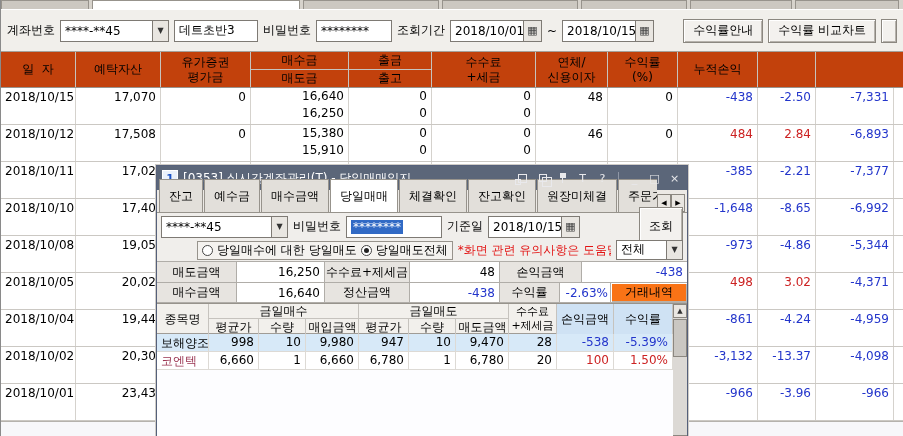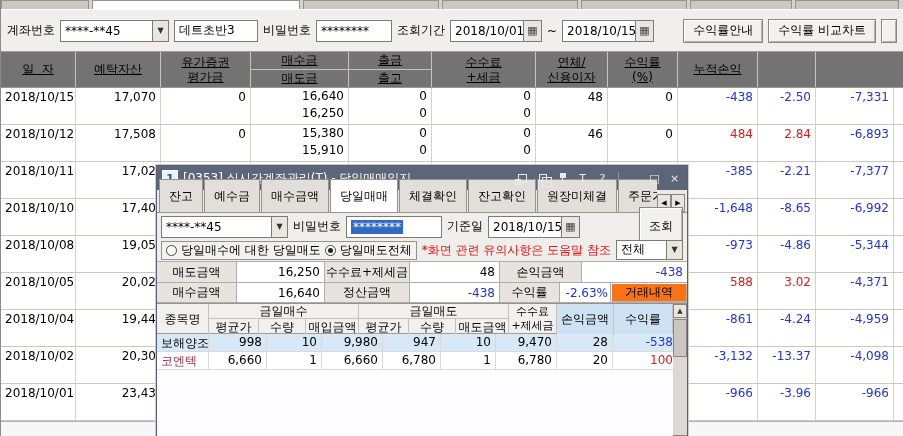--- a/index.html
+++ b/index.html
@@ -17,21 +17,21 @@
 .lbl{white-space:nowrap;}
 .field{background:#fff;border:1px solid #7e7a74;height:22px;display:flex;align-items:center;padding:0 4px;white-space:nowrap;overflow:hidden;}
 .combo{display:flex;height:22px;}
 .combo .field{border-right:none;}
 .dbtn{width:17px;height:22px;background:#e9e6e1;border:1px solid #7e7a74;display:flex;align-items:center;justify-content:center;font-size:8px;color:#333;}
 .calbtn{width:18px;height:22px;background:#e9e6e1;border:1px solid #7e7a74;border-left:none;display:flex;align-items:center;justify-content:center;font-size:11px;color:#444;}
 .btn{height:24px;background:#f3f1ee;border:1px solid #8b8780;box-shadow:inset 1px 1px 0 #fff,inset -1px -1px 0 #b6b2ac;padding:0 9px;display:flex;align-items:center;white-space:nowrap;cursor:default;}
 
 .mgrid{display:grid;grid-template-columns:75px 85px 90px 98px 83px 104px 72px 70px 80px 58px 78px 10px;}
 .mtable{position:absolute;top:52px;left:1px;width:902px;background:#fff;}
-.mhead{height:36px;background:#737373;border-bottom:1px solid #98948e;text-decoration:underline;}
+.mhead{height:36px;background:#c2410c;border-bottom:1px solid #98948e;}
 .hc{border-right:1px solid #c6c3be;display:flex;flex-direction:column;align-items:center;justify-content:center;text-align:center;line-height:15px;overflow:hidden;}
 .hc.pre{white-space:pre;}
 .hc.split{justify-content:flex-start;}
 .hc.split > div{height:18px;width:100%;display:flex;align-items:center;justify-content:center;}
 .hc.split > div:first-child{border-bottom:1px solid #c6c3be;}
 .mrow{height:37px;border-bottom:1px solid #cbc8c3;background:#fff;}
 .mc{border-right:1px solid #d5d2cd;padding:2px 4px;overflow:hidden;}
 .mc2{border-right:1px solid #d5d2cd;display:flex;flex-direction:column;overflow:hidden;}
 .mc2 .l{height:17px;padding:1px 4px;text-align:right;}
 .num{text-align:right;}
@@ -56,35 +56,35 @@
 .pin::after{content:"";position:absolute;top:6px;left:4px;width:1px;height:5px;background:#e9e9ec;}
 .tsep{width:1px;height:12px;background:#8f97a6;margin:0 3px;}
 .ptabs{height:23px;background:#ece9e5;display:flex;align-items:flex-end;padding:2px 2px 0 2px;border-bottom:1px solid #97938c;flex:none;}
 .ptablist{display:flex;align-items:flex-end;flex:1;overflow:hidden;}
 .ptab{height:20px;padding:16px 9px;background:#e2dfda;border:1px solid #97938c;border-bottom:none;display:flex;align-items:center;margin-right:1px;white-space:nowrap;}
 .ptab.active{background:#fff;height:21px;}
 .arrbtn{width:14px;height:18px;background:#e9e6e1;border:1px solid #8b8780;font-size:7px;display:flex;align-items:center;justify-content:center;flex:none;}
 .prow{display:flex;align-items:center;gap:5px;padding:0 4px;flex:none;}
 .account-row{height:27px;}
 .radio-row{height:21px;}
-.radiogrp{display:flex;align-items:center;gap:4px;border:1px solid #97938c;height:19px;padding:0 4px;background:#f4f2ef;white-space:nowrap;}
+.radiogrp{display:flex;align-items:center;gap:4px;border:1px solid #97938c;height:19px;padding:0 4px;background:#f4f2ef;white-space:nowrap;margin-left:36px;}
 .radio{width:11px;height:11px;border-radius:50%;border:1px solid #444;background:#fff;position:relative;flex:none;}
 .radio.on::after{content:"";position:absolute;left:2px;top:2px;width:5px;height:5px;border-radius:50%;background:#222;}
 .notice{color:#e21212;white-space:nowrap;overflow:hidden;}
 .sel-masked{background:#316ac5;color:#fff;padding:0 2px;}
 .sumrow{display:flex;height:21px;border-top:1px solid #b0ada8;flex:none;}
 .scell{border-right:1px solid #b0ada8;display:flex;align-items:center;padding:0 4px;overflow:hidden;white-space:nowrap;}
 .scell:last-child{border-right:none;}
 .scell.lab{background:#e7e4e0;justify-content:center;}
 .scell.val{background:#fff;justify-content:flex-end;}
 .scell.btnlike{background:#f97316;justify-content:center;box-shadow:inset 1px 1px 0 #fff,inset -1px -1px 0 #b6b2ac;}
 
 .ttable{flex:1;display:flex;border-top:1px solid #97938c;background:#fff;overflow:hidden;}
 .tmain{width:516px;display:flex;flex-direction:column;}
-.tgrid{display:grid;grid-template-columns:52px 50px 47px 53px 50px 47px 53px 48px 57px 59px;gap:8px;}
+.tgrid{display:grid;grid-template-columns:52px 50px 47px 53px 50px 47px 53px 48px 57px 59px;}
 .thead{display:grid;grid-template-columns:52px 150px 150px 48px 57px 59px;height:30px;background:#f2f0ec;border-bottom:1px solid #a09c96;flex:none;}
 .th{border-right:1px solid #c6c3be;display:flex;align-items:center;justify-content:center;text-align:center;line-height:14px;overflow:hidden;}
 .th.blue{background:var(--header-blue,#cfe2f4);}
 .thgroup{display:flex;flex-direction:column;border-right:1px solid #c6c3be;}
 .thgroup .gtop{height:15px;display:flex;align-items:center;justify-content:center;border-bottom:1px solid #c6c3be;}
 .thgroup .gbot{display:grid;height:15px;}
 .gbot.b1{grid-template-columns:50px 47px 53px;}
 .gbot .th:last-child{border-right:none;}
 .th.twoline{flex-direction:column;line-height:14px;font-size:11px;}
 .trow{height:18px;border-bottom:1px solid #dddad5;background:#fff;}
@@ -293,21 +293,21 @@
           <div class="mc2">
             <div class="l num"></div>
             <div class="l num"></div>
           </div>
           <div class="mc2">
             <div class="l num"></div>
             <div class="l num"></div>
           </div>
           <div class="mc num"></div>
           <div class="mc num"></div>
-          <div class="mc num pos">588</div>
+          <div class="mc num pos">498</div>
           <div class="mc num pos">3.02</div>
           <div class="mc num neg">-4,371</div>
           <div class="mc"></div>
         </div>
         <div class="mrow mgrid">
           <div class="mc ctr">2018/10/04</div>
           <div class="mc num">19,44</div>
           <div class="mc num"></div>
           <div class="mc2">
             <div class="l num"></div>

